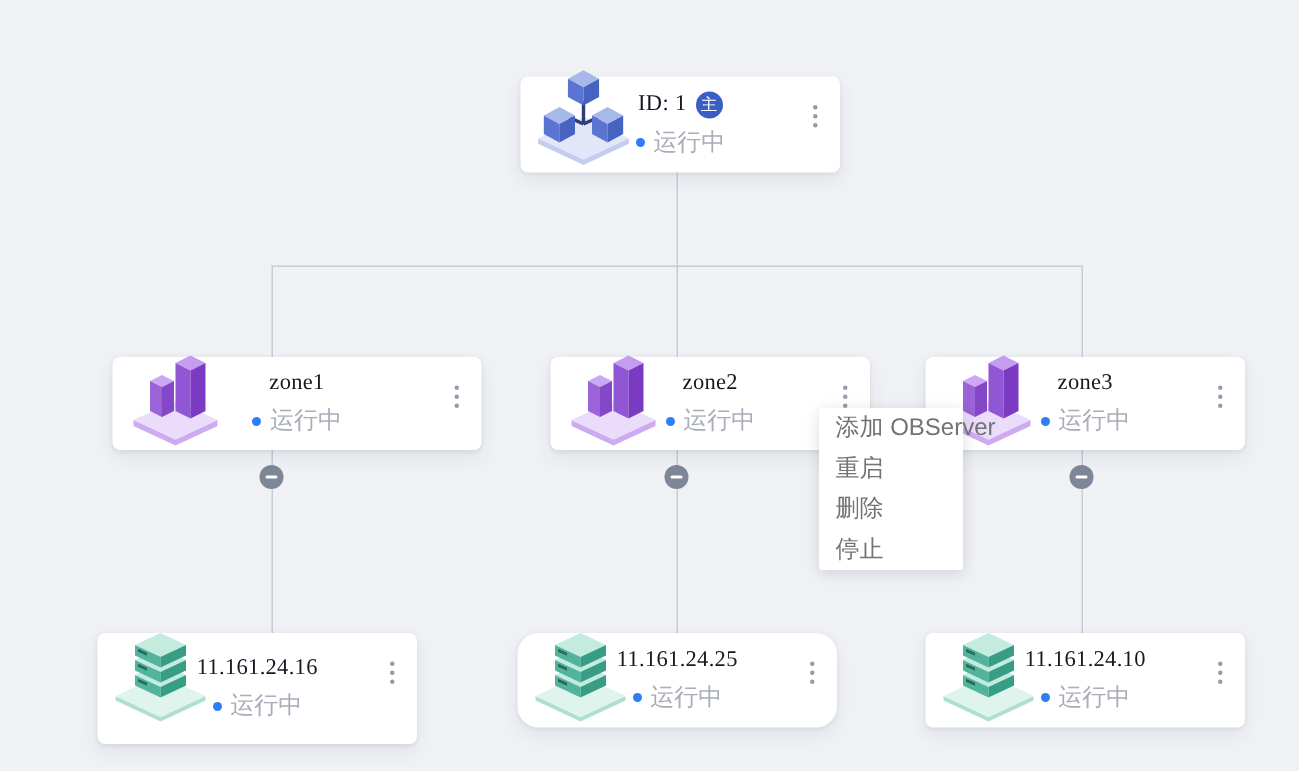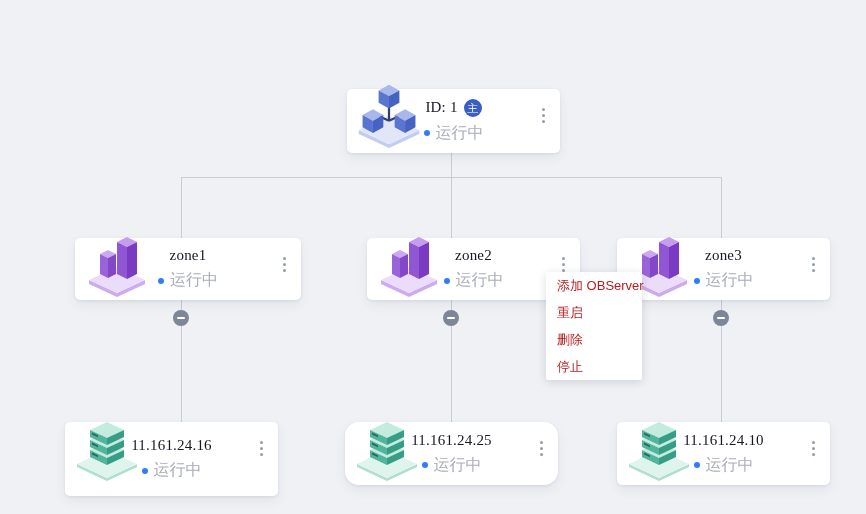--- a/index.html
+++ b/index.html
@@ -39,21 +39,21 @@
   .collapse-btn{
     position:absolute;width:16px;height:16px;border-radius:50%;background:#7d8797;
     display:flex;align-items:center;justify-content:center;cursor:pointer;
   }
   .collapse-btn i{display:block;width:8px;height:2px;border-radius:1px;background:#ffffff;}
   .menu{
     position:absolute;left:546px;top:272px;width:96px;background:#ffffff;border-radius:2px;
     box-shadow:0 2px 10px rgba(20,30,50,.15);z-index:20;
   }
   .menu-item{
-    height:27px;line-height:27px;padding-left:11px;font-size:13px;color:#b91c1c;
+    height:27px;line-height:27px;padding-left:11px;font-size:16px;color:#737373;
     white-space:nowrap;cursor:pointer;
   }
 </style>
 </head>
 <body>
 
 <svg width="0" height="0" style="position:absolute">
   <defs>
     <g id="icon-cluster">
       <polygon points="4,52 36,67 68,52 68,56 36,71 4,56" fill="#c3cdef"></polygon>
@@ -124,42 +124,42 @@
   <div class="collapse-btn" style="left:173px;top:310px;">
       <i></i>
     </div>
   <div class="collapse-btn" style="left:443px;top:310px;">
       <i></i>
     </div>
   <div class="collapse-btn" style="left:713px;top:310px;">
       <i></i>
     </div>
 
-  <div class="card" style="left:347px;top:51px;width:213px;height:64px;margin-top:38px;">
+  <div class="card" style="left:347px;top:51px;width:213px;height:64px;">
     <svg class="icon" style="left:8px;top:-8px;width:68px;height:68px;" viewBox="0 0 72 72">
         <use href="#icon-cluster"></use>
       </svg>
     <div class="body">
       <div class="label-row">
         <span class="node-label">ID: 1</span>
         <span class="badge">主</span>
       </div>
       <div class="status-row">
         <span class="status-dot"></span>
         <span class="status-text">运行中</span>
       </div>
     </div>
     <div class="kebab">
         <i></i>
         <i></i>
         <i></i>
       </div>
   </div>
 
-  <div class="card" style="left:75px;top:238px;width:226px;height:62px;">
+  <div class="card" style="left:75px;top:238px;width:246px;height:62px;">
     <svg class="icon" viewBox="0 0 72 72">
         <use href="#icon-zone"></use>
       </svg>
     <div class="body">
       <div class="label-row">
           <span class="node-label">zone1</span>
         </div>
       <div class="status-row">
         <span class="status-dot"></span>
         <span class="status-text">运行中</span>

